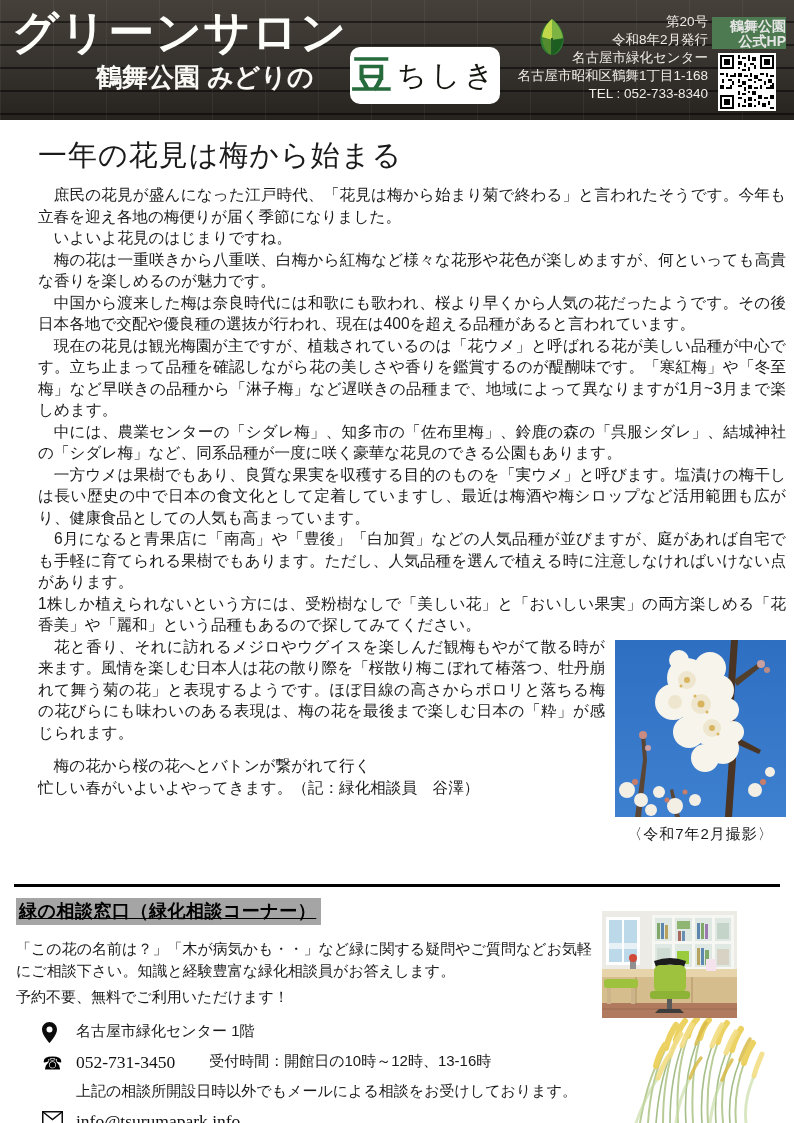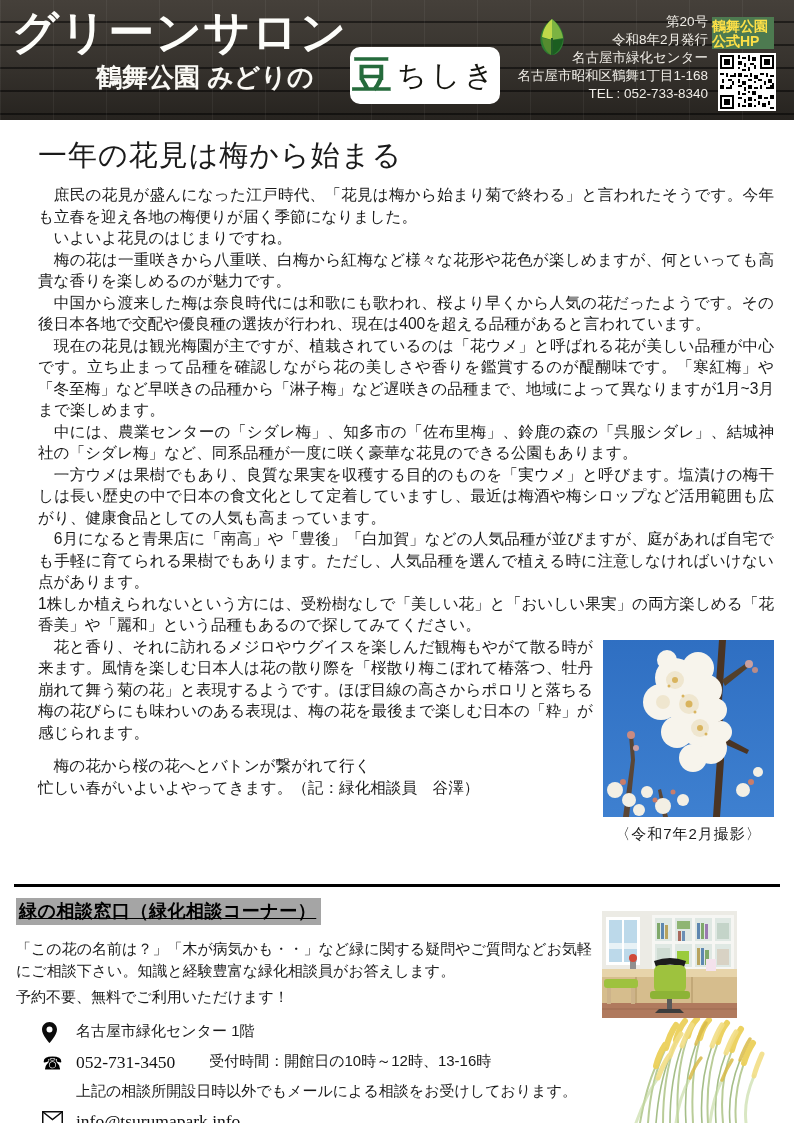--- a/index.html
+++ b/index.html
@@ -38,30 +38,30 @@
   }
   .mame-box .chishiki {
     font-size:29px; color:#15150f; letter-spacing:4px; line-height:1;
   }
   .leaf-logo { position:absolute; left:538px; top:18px; }
   .pub-info {
     position:absolute; right:86px; top:13px; text-align:right;
     font-size:13.5px; line-height:18px; color:#efece6; white-space:nowrap;
   }
   .hp-badge {
-    position:absolute; left:712px; top:17px; width:62px; height:32px;
-    background:#4d7a50; color:#fde047; font-size:14px; font-weight:bold;
-    text-align:left; line-height:15px; padding-top:2px;
+    position:absolute; left:712px; top:17px; width:74px; height:32px;
+    background:#4d7a50; color:#e5e5e5; font-size:14px; font-weight:bold;
+    text-align:right; line-height:15px; padding-top:2px;
   }
   .qr-box { position:absolute; left:718px; top:53px; width:58px; height:58px; }
 
   
   .article {
     position:absolute; left:0; top:120px; width:794px; height:764px;
-    padding:16px 20px 0 38px;
+    padding:16px 8px 0 38px;
   }
   .article h2 {
     font-size:29px; font-weight:500; letter-spacing:1px; margin-bottom:8px;
   }
   .article p {
     font-size:15.6px; line-height:21.5px; text-align:justify;
   }
   .article p.gap-top { margin-top:12px; }
   figure.plum-fig { float:right; width:171px; margin:4px 0 2px 10px; }
   figure.plum-fig figcaption {

